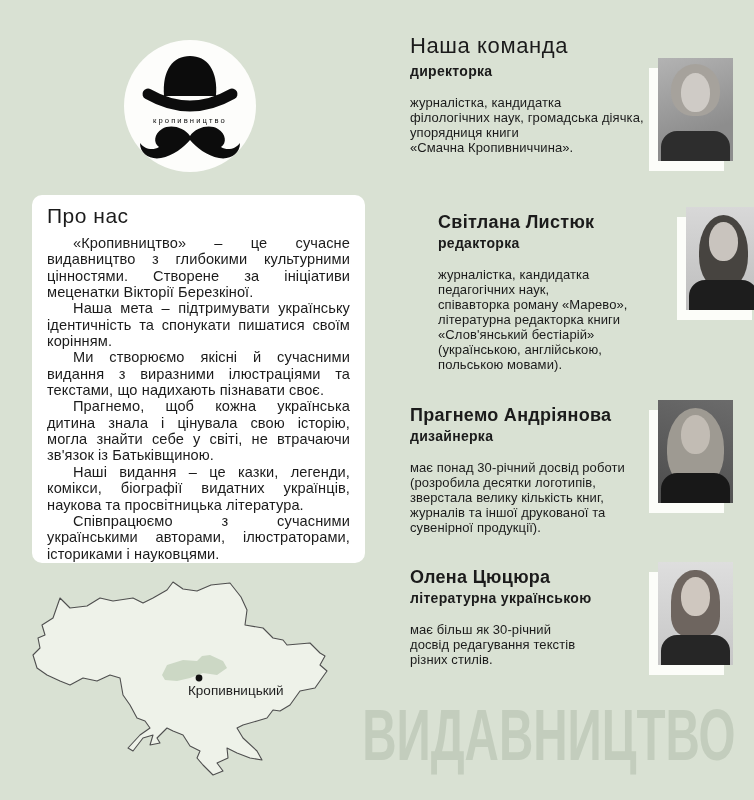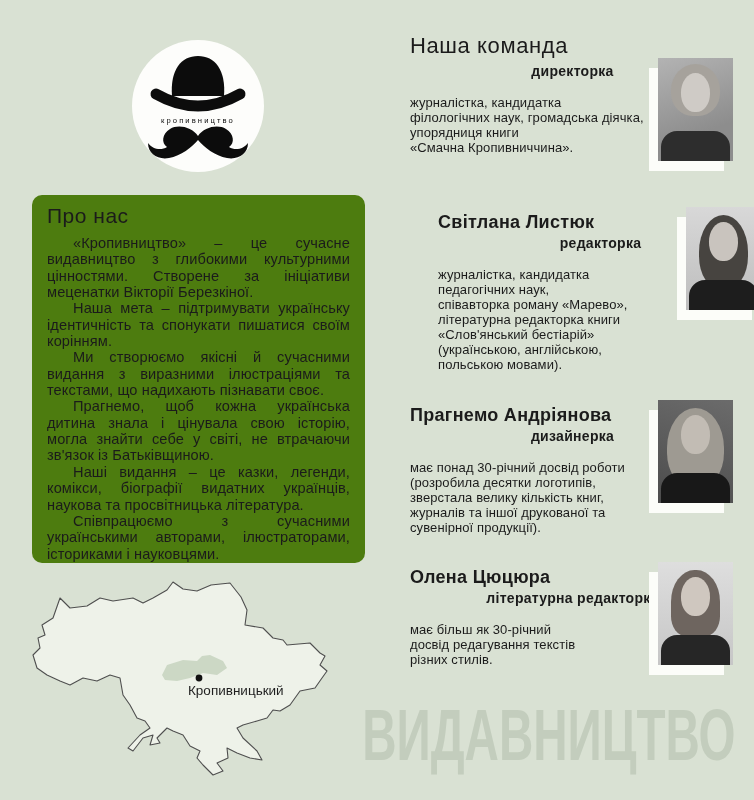--- a/index.html
+++ b/index.html
@@ -5,52 +5,52 @@
   * { margin:0; padding:0; box-sizing:border-box; }
   html,body { background:#d9e1d3; }
   body { font-family:"Liberation Sans", sans-serif; color:#1b1b1b; }
   .page {
     position:relative; width:754px; height:800px; overflow:hidden;
     background:#d9e1d3;
   }
 
   
   .logo-circle {
-    position:absolute; left:132px; top:40px; width:132px; height:132px;
+    position:absolute; left:124px; top:40px; width:132px; height:132px;
     border-radius:50%; background:#fdfdfb;
     display:flex; align-items:center; justify-content:center;
   }
   .logo-circle svg { width:124px; height:124px; }
   .logo-word { font-family:"Liberation Sans", sans-serif; font-size:7.6px; letter-spacing:2.1px; font-weight:500; fill:#0c0c0c; }
 
   
   .about-panel {
     position:absolute; left:32px; top:195px; width:333px; height:368px;
-    background:#4d7c0f; border-radius:10px; padding:9px 15px 10px 15px;
+    background:#ffffff; border-radius:10px; padding:9px 15px 10px 15px;
   }
   .about-title { font-size:21px; font-weight:400; letter-spacing:0.5px; margin-bottom:7px; }
   .about-panel p {
     font-size:14.6px; line-height:1.12; text-align:justify; text-indent:26px;
     letter-spacing:0.1px;
   }
 
   
   .map-wrap { position:absolute; left:25px; top:581px; width:310px; height:200px; }
   .map-wrap svg { width:100%; height:100%; }
   .city-label { font-family:"Liberation Sans", sans-serif; font-size:13.5px; fill:#1f1f1f; }
 
   
   .team-title { position:absolute; left:410px; top:33px; font-size:22px; font-weight:400; letter-spacing:0.6px; }
   .member { position:absolute; left:410px; width:325px; }
   .member.m0 { top:62px; }
   .member.m1 { top:211px;margin-left:28px; }
   .member.m2 { top:404px; }
   .member.m3 { top:566px; }
   .m-name { font-size:18px; font-weight:bold; letter-spacing:0.3px; line-height:1.25; }
-  .m-role { font-size:14px; font-weight:bold; letter-spacing:0.3px; line-height:1.3;text-align:center; }
+  .m-role { font-size:14px; font-weight:bold; letter-spacing:0.3px; line-height:1.3; }
   .m-bio  { margin-top:15px; font-size:13px; line-height:1.16; white-space:pre-line; width:245px; letter-spacing:0.1px; }
 
   
   .portrait {
     position:absolute; top:-4px; right:2px; width:75px; height:103px;
     overflow:hidden; box-shadow:-9px 10px 0 0 #fcfdf9;
   }
   .portrait .p-hair, .portrait .p-head, .portrait .p-body { position:absolute; }
   .portrait .p-hair { top:8px; left:13px; width:49px; height:62px; border-radius:50% 50% 44% 44%; }
   .portrait .p-head { top:15px; left:23px; width:29px; height:39px; border-radius:50% 50% 47% 47%; }
@@ -163,21 +163,21 @@
 сувенірної продукції).</div>
     <div class="portrait" data-variant="v3">
       <div class="p-hair"></div>
       <div class="p-head"></div>
       <div class="p-body"></div>
     </div>
   </div>
 
   <div class="member m3">
     <div class="m-name">Олена Цюцюра</div>
-    <div class="m-role">літературна редакторка</div>
+    <div class="m-role">літературна українською</div>
     <div class="m-bio">має більш як 30-річний
 досвід редагування текстів
 різних стилів.</div>
     <div class="portrait" data-variant="v4">
       <div class="p-hair"></div>
       <div class="p-head"></div>
       <div class="p-body"></div>
     </div>
   </div>
 

